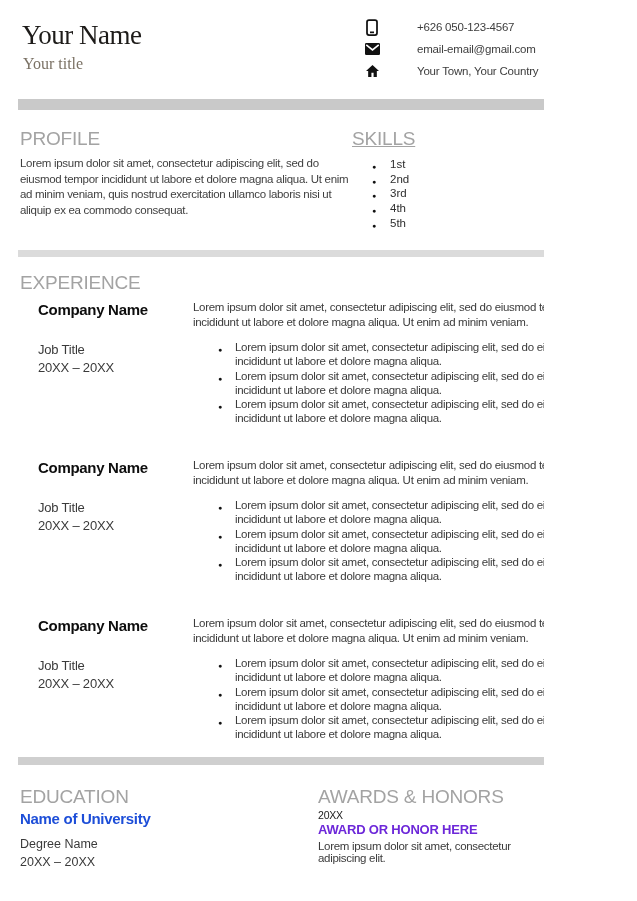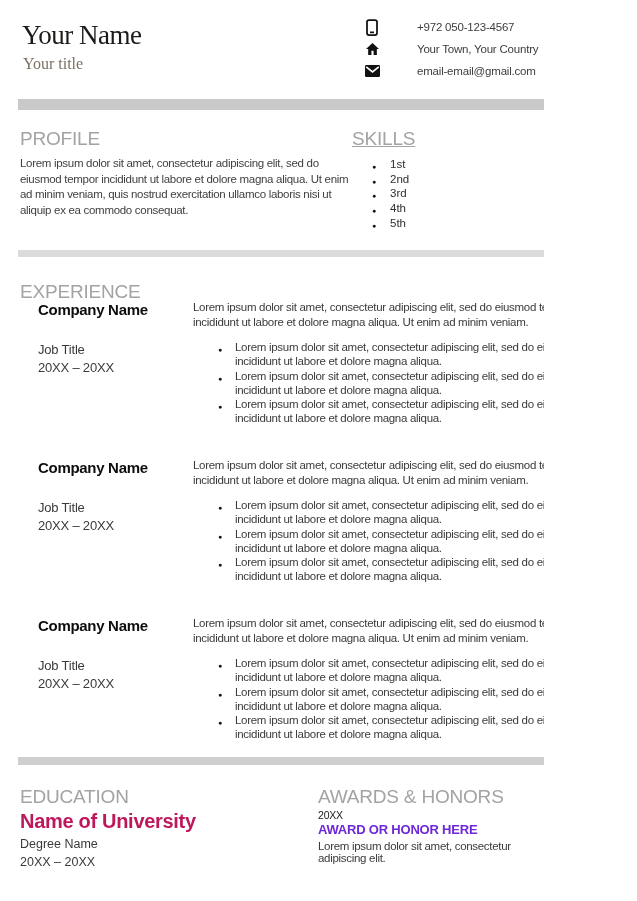--- a/index.html
+++ b/index.html
@@ -59,21 +59,21 @@
   .bullets li {
     position:relative; padding-left:42px; font-size:11.5px;
     line-height:14.3px; letter-spacing:-0.3px; color:#3b3b3b;
   }
   .bullets li::before {
     content:"●"; position:absolute; left:25px; top:3px; font-size:7px; color:#111;
   }
   
   .edu-school {
     position:absolute; left:20px; top:810px;
-    font-size:20px; font-weight:bold; letter-spacing:-0.3px; color:#be185d;
+    font-size:15px; font-weight:bold; letter-spacing:-0.3px; color:#1d4ed8;
   }
   .edu-degree { position:absolute; left:20px; top:837px; font-size:12.5px; color:#3a3a3a; }
   .edu-dates  { position:absolute; left:20px; top:855px; font-size:12.5px; color:#3a3a3a; }
   .award-year {
     position:absolute; left:318px; top:809px;
     font-size:10.5px; font-weight:normal; letter-spacing:-0.2px; color:#1a1a1a;
   }
   .award-name {
     position:absolute; left:318px; top:822px;
     font-size:13px; font-weight:bold; letter-spacing:-0.2px; color:#6d28d9;
@@ -93,58 +93,58 @@
   <div class="job-title-top">Your title</div>
 
   <div class="contact">
     <div class="contact-row">
       <span class="cicon">
         <svg width="12" height="17" viewBox="0 0 24 34">
           <rect x="2" y="2" width="20" height="30" rx="4" fill="none" stroke="#111" stroke-width="3.5"></rect>
           <rect x="8" y="25" width="8" height="3.4" fill="#111"></rect>
         </svg>
       </span>
-      <span class="ctext">+972 050-123-4567</span>
-    </div>
-    <div class="contact-row">
-      <span class="cicon">
-        <svg width="13" height="12" viewBox="0 0 24 22">
-          <path d="M12 0 L0 11 h4 v11 h6 v-8 h4 v8 h6 V11 h4 Z" fill="#111"></path>
-        </svg>
-      </span>
-      <span class="ctext">Your Town, Your Country</span>
+      <span class="ctext">+626 050-123-4567</span>
     </div>
     <div class="contact-row">
       <span class="cicon">
         <svg width="15" height="12" viewBox="0 0 24 19">
           <rect x="0" y="0" width="24" height="19" rx="2" fill="#111"></rect>
           <path d="M2 3 L12 11 L22 3" fill="none" stroke="#fff" stroke-width="2.6"></path>
         </svg>
       </span>
       <span class="ctext">email-email@gmail.com</span>
     </div>
+    <div class="contact-row">
+      <span class="cicon">
+        <svg width="13" height="12" viewBox="0 0 24 22">
+          <path d="M12 0 L0 11 h4 v11 h6 v-8 h4 v8 h6 V11 h4 Z" fill="#111"></path>
+        </svg>
+      </span>
+      <span class="ctext">Your Town, Your Country</span>
+    </div>
   </div>
 
   <div class="bar bar1"></div>
 
   <div class="h-section" style="left:20px; top:128px;">PROFILE</div>
   <div class="profile-text">Lorem ipsum dolor sit amet, consectetur adipiscing elit, sed do eiusmod tempor incididunt ut labore et dolore magna aliqua. Ut enim ad minim veniam, quis nostrud exercitation ullamco laboris nisi ut aliquip ex ea commodo consequat.</div>
 
   <div class="h-section" style="left:352px; top:128px;text-decoration:underline;">SKILLS</div>
   <ul class="skills-list">
     <li>1st</li>
     <li>2nd</li>
     <li>3rd</li>
     <li>4th</li>
     <li>5th</li>
   </ul>
 
   <div class="bar bar2"></div>
 
-  <div class="h-section" style="left:20px; top:272px;margin-top:9px;">EXPERIENCE</div>
+  <div class="h-section" style="left:20px; top:272px;">EXPERIENCE</div>
 
   <div class="entry" style="top:298px;">
     <div class="left-col">
       <div class="company">Company Name</div>
       <div class="jobtitle">Job Title</div>
       <div class="daterange">20XX – 20XX</div>
     </div>
     <div class="right-col">
       <div class="summary">Lorem ipsum dolor sit amet, consectetur adipiscing elit, sed do eiusmod tempor incididunt ut labore et dolore magna aliqua. Ut enim ad minim veniam.</div>
       <ul class="bullets">

